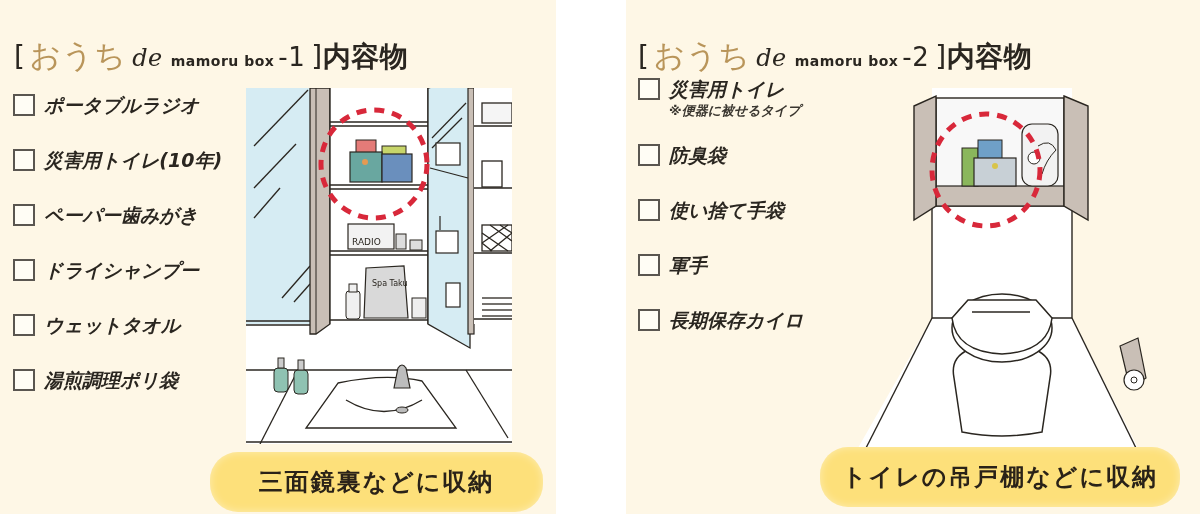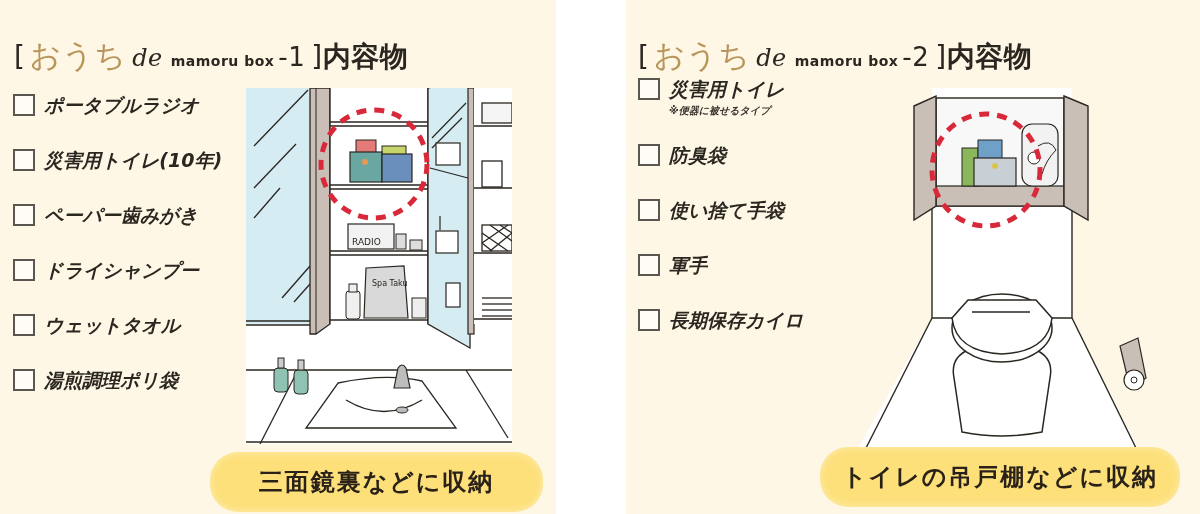--- a/index.html
+++ b/index.html
@@ -16,21 +16,21 @@
   .title .ouchi { color: #b9955a; font-weight: normal; font-size: 31px; margin: 0 6px 0 4px; }
   .title .de { font-family: "DejaVu Serif", serif; font-style: italic; font-weight: normal; font-size: 24px; margin-right: 8px; margin-top: 30px; }
   .title .brand { font-weight: bold; font-size: 14px; margin-right: 2px; }
   .title .num { font-weight: normal; font-size: 26px; margin: 0 6px 0 2px; }
   .title .suffix { font-weight: bold; font-size: 28px; }
 
   .checklist { position: absolute; left: 13px; top: 92px; list-style: none; font-style: italic; }
   .checklist li { display: flex; align-items: flex-start; height: 55px; }
   .checkbox { width: 22px; height: 22px; border: 2px solid #5a5650; background: #fffdf5; margin-right: 9px; margin-top: 2px; flex-shrink: 0; cursor: pointer; }
   .item-label { font-size: 19px; font-weight: bold; line-height: 26px; color: #2a2620; }
-  .item-note { display: block; font-size: 10px; font-weight: bold; line-height: 14px; margin-top: 2px; color: #3a362f; }
+  .item-note { display: block; font-size: 13px; font-weight: bold; line-height: 14px; margin-top: 2px; color: #3a362f; }
   .panel-2 .checklist { left: 12px; top: 76px; }
   .panel-2 .checklist li.with-note { height: 66px; }
 
   .illus { position: absolute; }
   .illus-1 { left: 246px; top: 88px; width: 266px; height: 356px; }
   .illus-2 { left: 232px; top: 88px; width: 330px; height: 372px; }
 
   .pill { position: absolute; height: 60px; border-radius: 28px; background: #fde07a; display: flex; align-items: center; justify-content: center; box-shadow: inset 0 0 8px rgba(255,255,255,0.45); }
   .pill-1 { left: 210px; top: 452px; width: 333px; }
   .pill-2 { left: 194px; top: 447px; width: 360px; }

